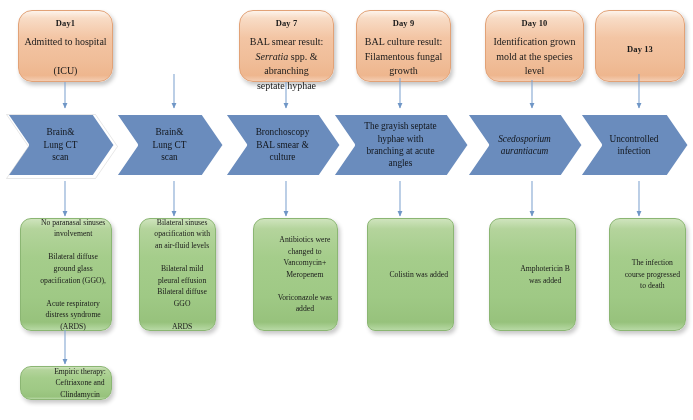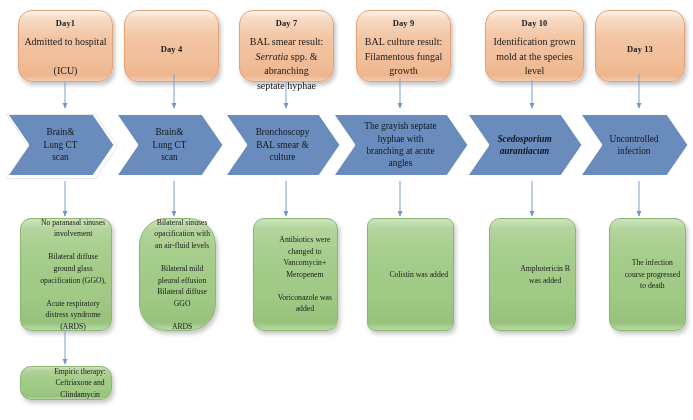--- a/index.html
+++ b/index.html
@@ -158,24 +158,20 @@
     </svg>
   </div>
 
   <div class="day-box" style="left:18px;top:10px;width:95px;height:72px;">
     <div class="day-title">Day1</div>
     <div class="day-detail node-text">Admitted to hospital
 
 (ICU)</div>
   </div>
 
-  <div class="day-box" style="left:124px;top:10px;width:95px;height:72px;">
-    <div class="day-title centered-only">Day 4</div>
-    <div class="day-detail node-text"></div>
-  </div>
 
   <div class="day-box" style="left:239px;top:10px;width:95px;height:72px;">
     <div class="day-title">Day 7</div>
     <div class="day-detail node-text"><span>BAL smear result:
 </span><span class="it">Serratia</span><span> spp. &amp; abranching
 septate hyphae</span></div>
   </div>
 
   <div class="day-box" style="left:356px;top:10px;width:95px;height:72px;">
     <div class="day-title">Day 9</div>
@@ -229,21 +225,21 @@
     <div class="node-text">The grayish septate
 hyphae with
 branching at acute
 angles</div>
   </div>
 
   <div class="chev" style="left:462px;width:125px;">
     <svg width="125" height="70" viewBox="0 0 125 70">
       <path d="M3,3 L100,3 L122,35 L100,67 L3,67 L25,35 Z" fill="#6a8cbd" stroke="#ffffff" stroke-width="4.2" stroke-linejoin="round"></path>
     </svg>
-    <div class="node-text it" style="font-style:italic;font-weight:bold;">Scedosporium
+    <div class="node-text it" style="font-style:italic;">Scedosporium
 aurantiacum</div>
   </div>
 
   <div class="chev" style="left:575px;width:118px;">
     <svg width="118" height="70" viewBox="0 0 118 70">
       <path d="M3,3 L93,3 L115,35 L93,67 L3,67 L25,35 Z" fill="#6a8cbd" stroke="#ffffff" stroke-width="4.2" stroke-linejoin="round"></path>
     </svg>
     <div class="node-text">Uncontrolled
 infection</div>
   </div>
@@ -254,21 +250,21 @@
 
 Bilateral diffuse
 ground glass
 opacification (GGO),
 
 Acute respiratory
 distress syndrome
 (ARDS)</div>
   </div>
 
-  <div class="green-box" style="left:139px;top:218px;width:77px;height:113px;border-radius:27px;">
+  <div class="green-box" style="left:139px;top:218px;width:77px;height:113px;">
     <div class="node-text">Bilateral sinuses
 opacification with
 an air-fluid levels
 
 Bilateral mild
 pleural effusion
 Bilateral diffuse
 GGO
 
 ARDS</div>

